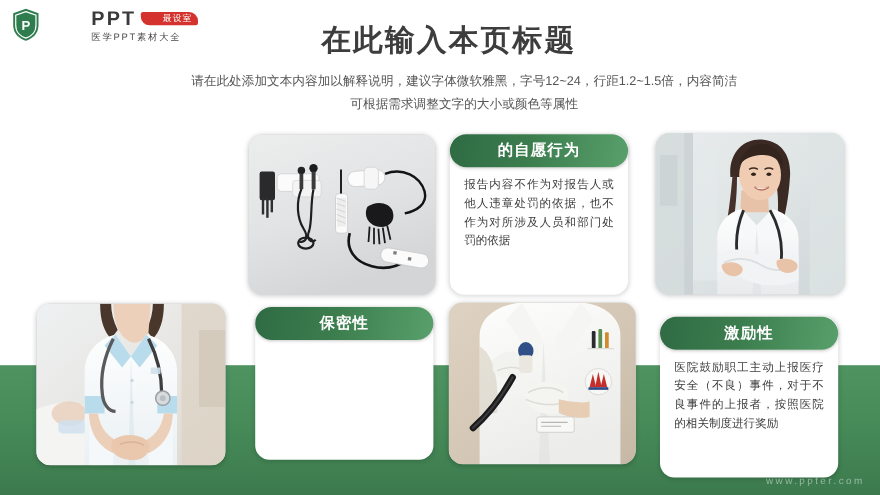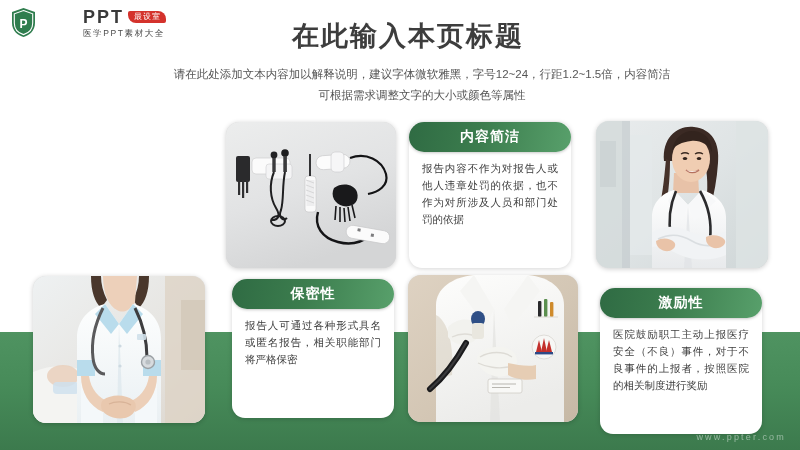--- a/index.html
+++ b/index.html
@@ -51,21 +51,21 @@
   .logo-row1 { display: flex; align-items: center; }
   .logo-ppt {
     font-size: 18px; font-weight: bold; letter-spacing: 2px;
     color: #3a3a3a; line-height: 1;
   }
   .logo-badge {
     margin-left: 4px;
     background: #d4322c;
     color: #ffffff;
     font-size: 8px;
-    padding: 2px 5px 2px 6px;
+    padding: 2px 5px 2px 20px;
     border-radius: 2px 8px 2px 8px;
     letter-spacing: 1px;
     line-height: 1;
     white-space: nowrap;
   }
   .logo-sub {
     margin-top: 3px;
     font-size: 8.5px;
     letter-spacing: 1.6px;
     color: #4a4a4a;
@@ -230,21 +230,21 @@
       <path d="M92 90 C88 104 96 116 112 120 C126 124 136 120 144 114" fill="none" stroke="#141416" stroke-width="2.4"></path>
 
       <rect x="120" y="106" width="44" height="13" rx="6.5" fill="#fbfbfb" stroke="#c8c8c9" stroke-width="0.7" transform="rotate(10 142 112)"></rect>
       <rect x="131" y="108" width="3" height="3" fill="#7c7c7e" transform="rotate(10 142 112)"></rect>
       <rect x="145" y="111" width="3" height="3" fill="#7c7c7e" transform="rotate(10 142 112)"></rect>
     </svg>
   </div>
 
   <div class="tile card pos-c">
     <div class="banner">
-      <span class="banner-label">内容简洁</span>
+      <span class="banner-label">的自愿行为</span>
     </div>
     <div class="card-body">报告内容不作为对报告人或他人违章处罚的依据，也不作为对所涉及人员和部门处罚的依据</div>
   </div>
 
   <div class="tile photo pos-d">
     <svg viewBox="0 0 172 147" preserveAspectRatio="xMidYMid slice">
       <defs>
         <linearGradient id="bgdoc" x1="0" y1="0" x2="1" y2="1">
           <stop offset="0%" stop-color="#e9eced"></stop>
           <stop offset="50%" stop-color="#dfe4e5"></stop>
@@ -351,21 +351,20 @@
       <circle cx="115" cy="86" r="2.6" fill="#b9bfc3"></circle>
 
       <rect x="104" y="58" width="9" height="6" rx="1" fill="#cfe0ea" opacity="0.9"></rect>
     </svg>
   </div>
 
   <div class="tile card pos-f">
     <div class="banner">
       <span class="banner-label">保密性</span>
     </div>
-    <div class="card-body">报告人可通过各种形式具名或匿名报告，相关职能部门将严格保密</div>
   </div>
 
   <div class="tile photo pos-g">
     <svg viewBox="0 0 170 147" preserveAspectRatio="xMidYMid slice">
       <defs>
         <linearGradient id="bgglv" x1="0" y1="0" x2="1" y2="1">
           <stop offset="0%" stop-color="#ded2c2"></stop>
           <stop offset="55%" stop-color="#d3c6b4"></stop>
           <stop offset="100%" stop-color="#c6b8a5"></stop>
         </linearGradient>

